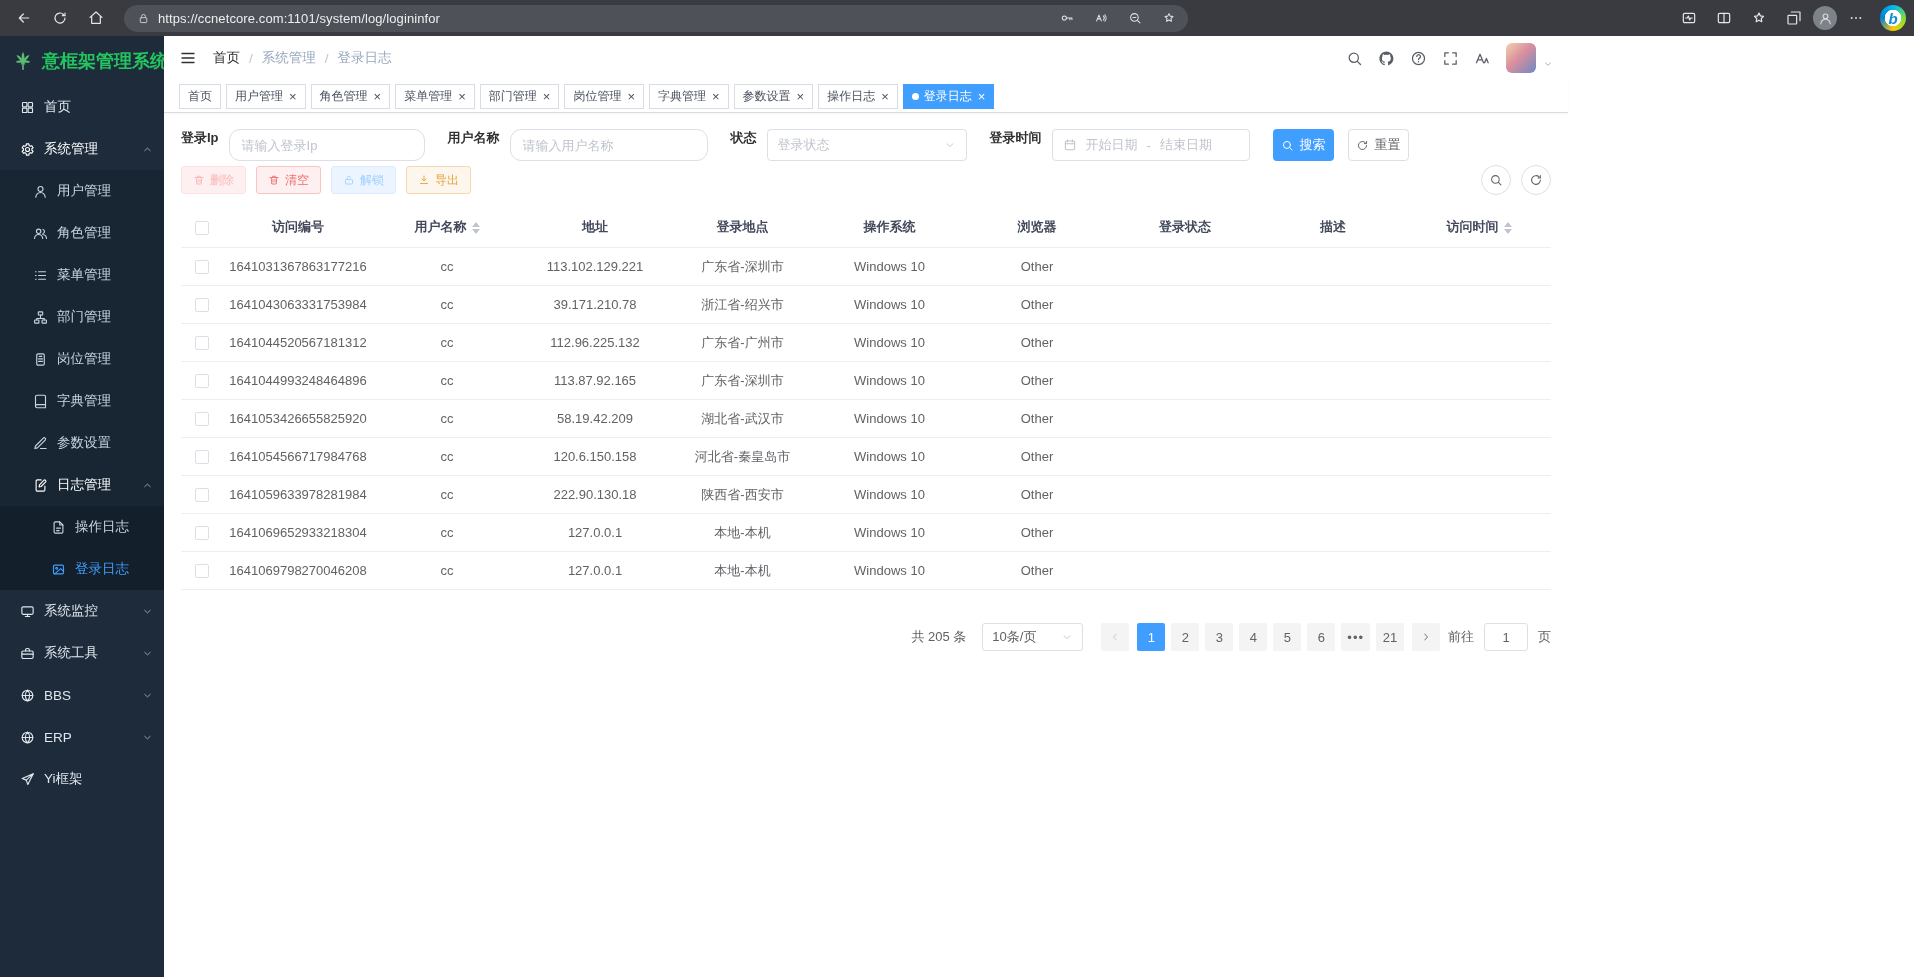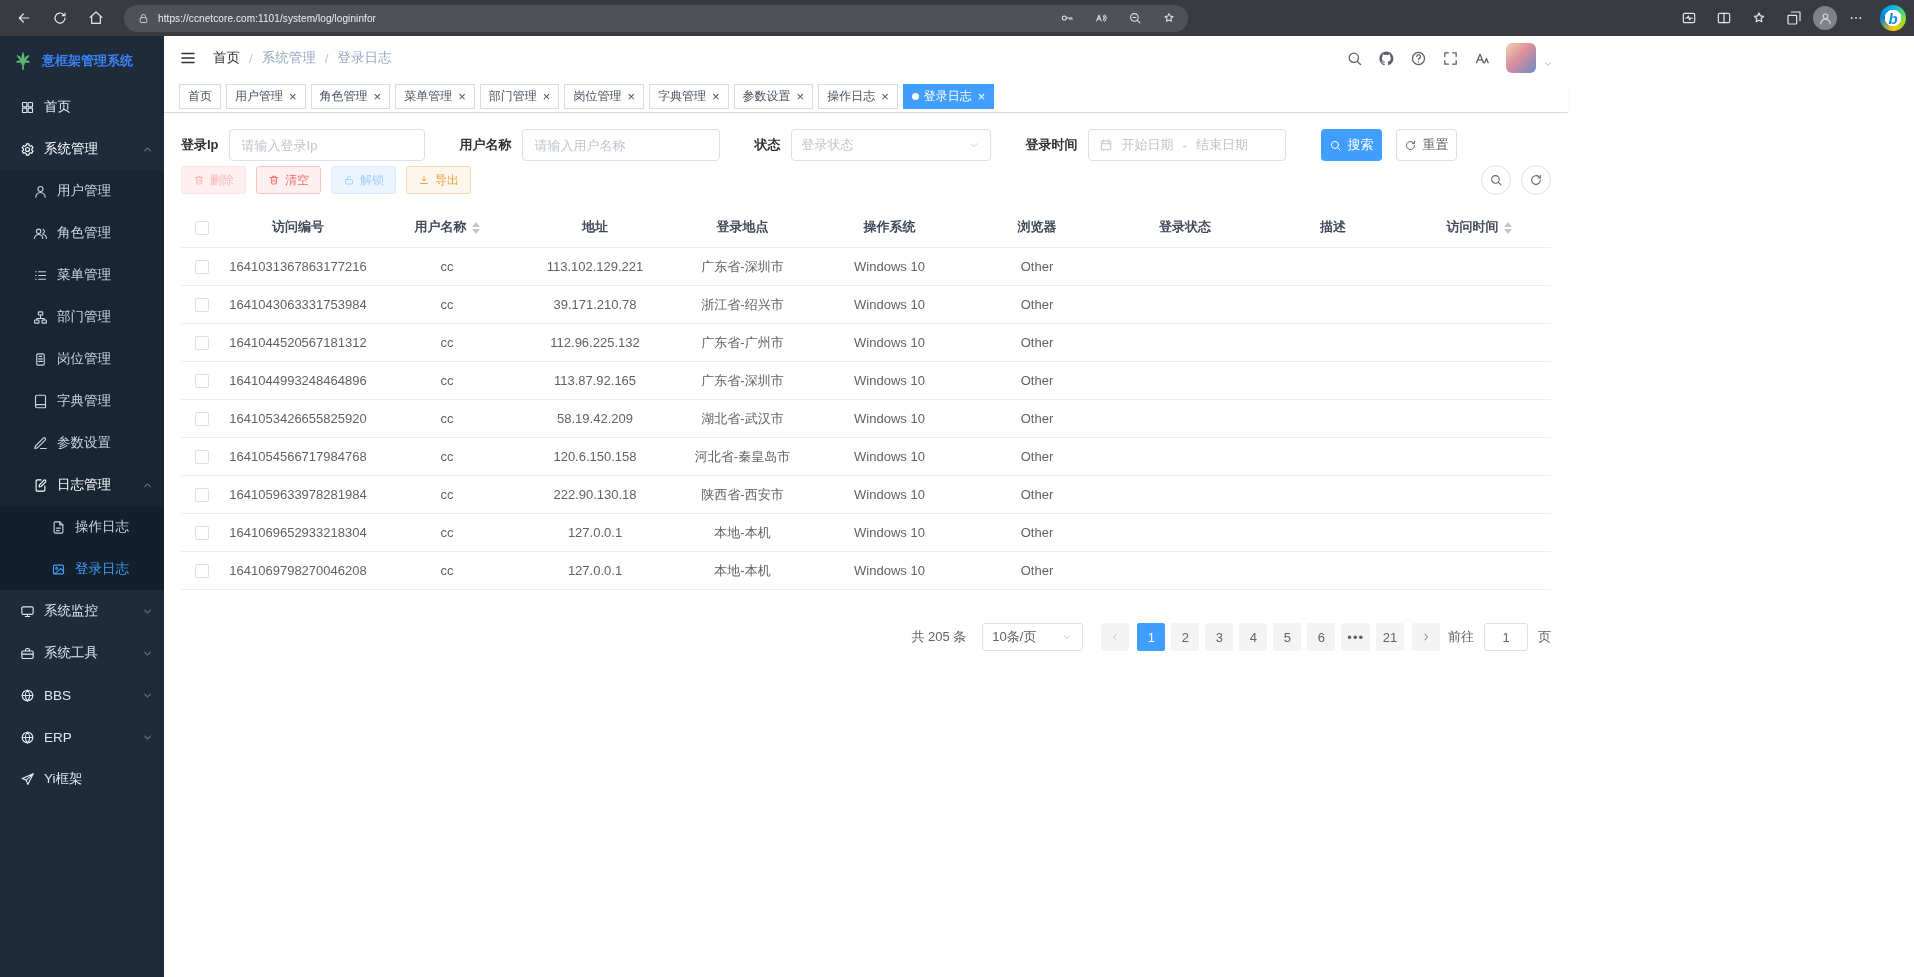--- a/index.html
+++ b/index.html
@@ -9,38 +9,38 @@
   [data-icon]{display:inline-flex;align-items:center;justify-content:center;line-height:1}
   [data-icon] svg{width:1em;height:1em;display:block}
 
   
   .chrome{height:36px;background:#393b40;display:flex;align-items:center;padding:0 8px;gap:4px}
   .c-btn{width:32px;height:28px;border:none;background:transparent;border-radius:4px;
     color:#e4e6e9;font-size:16px;display:inline-flex;align-items:center;justify-content:center;flex:0 0 auto}
   .url-pill{width:1064px;height:27px;margin:0 8px;background:#4e5157;border-radius:14px;
     display:flex;align-items:center;gap:8px;padding:0 6px 0 13px;color:#eceef0;flex:0 0 auto}
   .url-pill .u-lock{font-size:13px;color:#c9ccd1}
-  .url-text{font-size:10px;flex:1;white-space:nowrap;overflow:hidden;letter-spacing:.1px}
+  .url-text{font-size:13px;flex:1;white-space:nowrap;overflow:hidden;letter-spacing:.1px}
   .pill-btn{width:26px;height:24px;color:#dfe2e6;font-size:14px;border-radius:50%}
   .chrome-right{margin-left:auto;display:flex;align-items:center;gap:3px}
   .avatar-chip{width:24px;height:24px;border-radius:50%;background:#7e838a;color:#d6d9dd;font-size:15px}
   .bing{width:26px;height:26px;border-radius:50%;flex:0 0 auto;margin-left:5px;
     background:radial-gradient(circle at 50% 50%,#fff 44%,rgba(255,255,255,0) 46%),
       conic-gradient(#00b7f0,#7ddf3f,#ffc800,#0083d6,#00b7f0);
     color:#0b8fd0;font-weight:bold;font-size:15px;display:flex;align-items:center;justify-content:center;
     font-style:italic}
 
   
   .app{display:flex;width:1568px;height:941px;background:#fff}
 
   
   .sidebar{width:164px;flex:0 0 164px;background:#1d2b3a;overflow:hidden;display:flex;flex-direction:column}
   .logo-row{height:50px;display:flex;align-items:center;gap:8px;padding:0 12px;flex:0 0 50px}
   .logo-leaf{font-size:22px;color:#5bbd72}
-  .logo-title{color:#3b82f6;font-size:13px;font-weight:700;white-space:nowrap}
+  .logo-title{color:#22c55e;font-size:18px;font-weight:700;white-space:nowrap}
   .side-item{height:42px;display:flex;align-items:center;gap:9px;color:#dfe6ed;font-size:13.5px;
     cursor:pointer;position:relative;padding-left:20px;flex:0 0 42px}
   .side-item .s-icon{font-size:15px;color:inherit}
   .side-item.l2{padding-left:33px;background:#182634;color:#c9d4df}
   .side-item.l3{padding-left:51px;background:#13202c;color:#c9d4df}
   .side-item.trail{color:#ffffff}
   .side-item.active{color:#409eff}
   .s-chev{position:absolute;right:11px;font-size:11px;color:#aab7c3}
   .s-label{white-space:nowrap}
 
@@ -62,23 +62,23 @@
     border-bottom:1px solid #d8dce5;box-shadow:0 1px 3px rgba(0,0,0,.04)}
   .tab{height:25px;display:inline-flex;align-items:center;gap:5px;padding:0 8px;border:1px solid #d8dce5;
     background:#fff;font-size:12px;color:#495060;cursor:pointer;white-space:nowrap}
   .tab.active{background:#409eff;border-color:#409eff;color:#fff}
   .tab-dot{width:7px;height:7px;border-radius:50%;background:#fff}
   .tab-close{font-size:13px;line-height:1;margin-left:1px}
 
   
   .content{flex:1;padding:12px 17px 0;display:flex;flex-direction:column}
   .filter-row{display:flex;align-items:center;margin-top:4px}
-  .f-group{display:flex;align-items:center;margin-right:35px}
+  .f-group{display:flex;align-items:flex-start;margin-right:23px}
   .f-label{font-size:13px;font-weight:700;color:#303133;margin-right:10px;white-space:nowrap}
-  .f-input{height:32px;border:1px solid #dcdfe6;border-radius:4px;padding:0 12px;font-size:13px;color:#6d28d9;outline:none}
+  .f-input{height:32px;border:1px solid #dcdfe6;border-radius:11px;padding:0 12px;font-size:13px;color:#6d28d9;outline:none}
   .f-input::placeholder{color:#bfc4cc}
   .f-input.ip{width:196px}
   .f-input.user{width:198px}
   .f-select{width:200px;height:32px;border:1px solid #dcdfe6;border-radius:4px;display:flex;align-items:center;
     padding:0 10px;color:#bfc4cc;font-size:13px;background:#fff;cursor:pointer}
   .sel-caret{margin-left:auto;color:#c0c4cc;font-size:12px}
   .f-date{width:198px;height:32px;border:1px solid #dcdfe6;border-radius:4px;display:flex;align-items:center;
     gap:9px;padding:0 10px;color:#bfc4cc;font-size:13px;background:#fff;cursor:pointer}
   .f-date .cal{font-size:14px;color:#c0c4cc}
   .d-sep{color:#bfc4cc}

